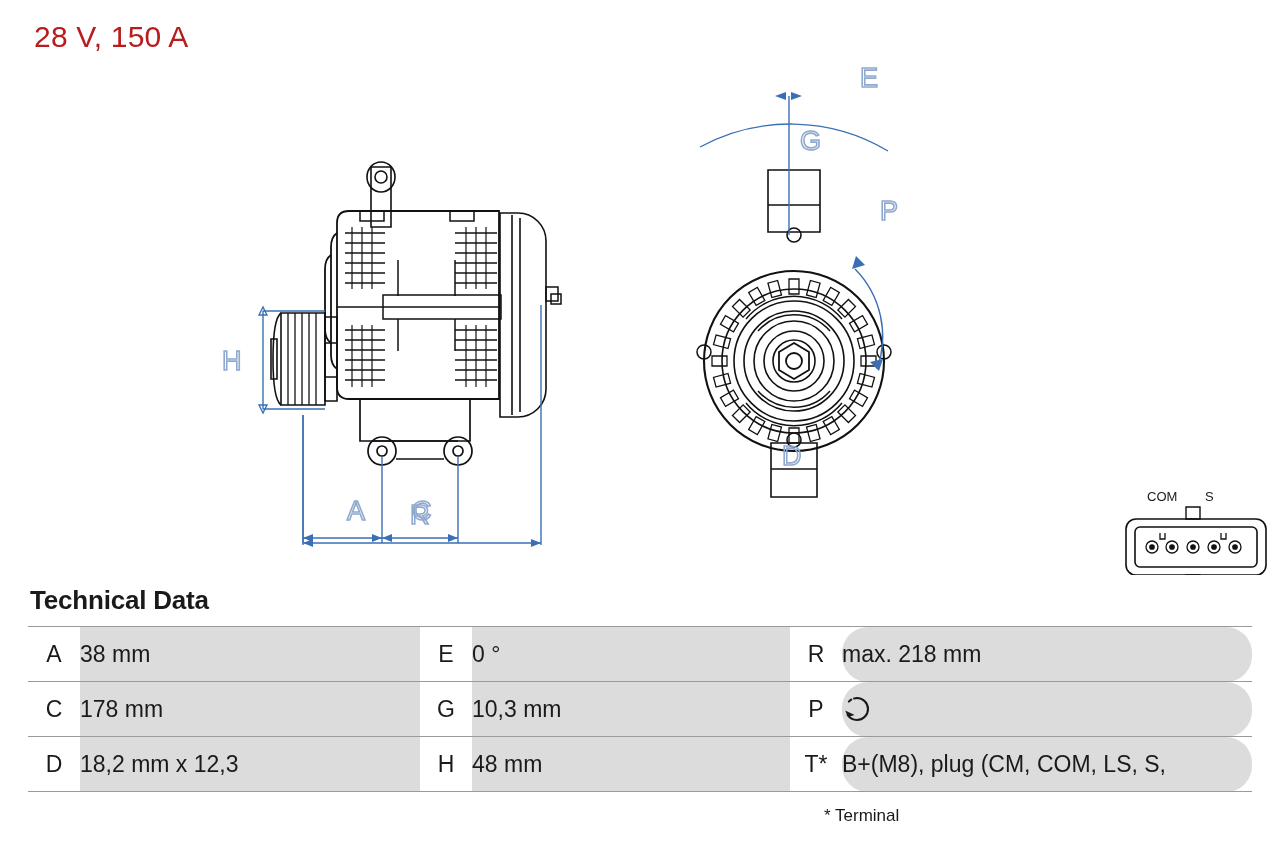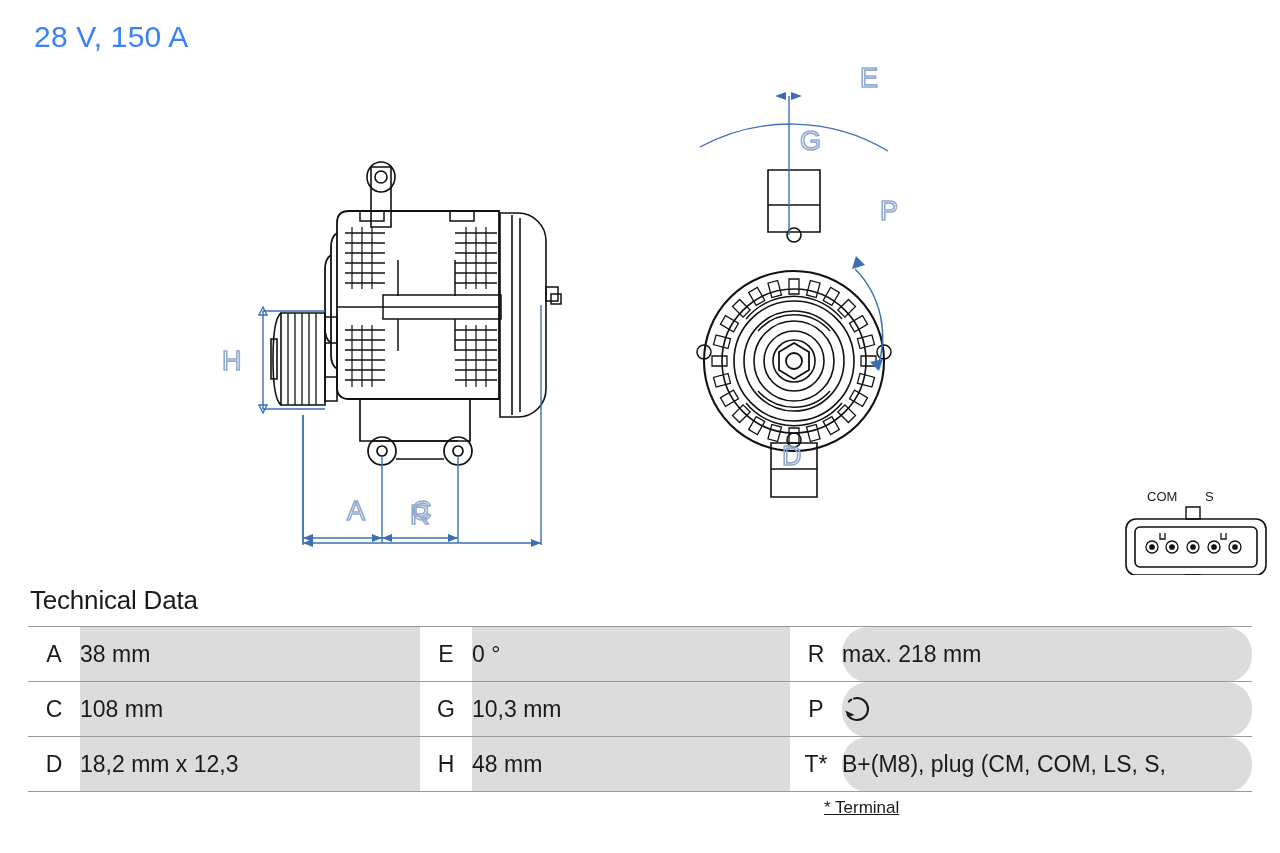--- a/index.html
+++ b/index.html
@@ -18,42 +18,42 @@
   }
 
   
   #title {
     position: absolute;
     left: 34px;
     top: 20px;
     font-size: 30px;
     font-weight: 400;
     letter-spacing: 0.2px;
-    color: #3b82f6;
+    color: #b91c1c;
     white-space: nowrap;
   }
 
   
   #drawings {
     position: absolute;
     left: 0; top: 55px;
     width: 1280px; height: 520px;
   }
   #drawings svg { display: block; }
 
   
   #tech-section {
     position: absolute;
     left: 28px;
     top: 585px;
     width: 1224px;
   }
   #tech-title {
     font-size: 26px;
-    font-weight: normal;
+    font-weight: bold;
     letter-spacing: -0.2px;
     color: #1a1a1a;
     margin: 0 0 10px 2px;
   }
   table.tdata {
     width: 1224px;
     border-collapse: collapse;
     table-layout: fixed;
   }
   table.tdata tr { height: 55px; }
@@ -80,25 +80,24 @@
   td.v.last { padding-right: 4px; border-radius: 26px; }
   col.c-k { width: 52px; }
   col.c-v1 { width: 340px; }
   col.c-v2 { width: 318px; }
   col.c-v3 { width: 410px; }
 
   
   .rot-icon { display: inline-block; width: 30px; height: 30px; vertical-align: middle; }
 
   #footnote {
-    margin-top: 6px;
+    margin-top: 14px;
     margin-left: 796px;
     font-size: 17px;
     color: #1a1a1a;
-    text-decoration: underline;
   }
 
   
   .dimline { stroke: #3a6fb5; stroke-width: 1.4; fill: none; }
   .dimlabel {
     fill: none;
     stroke: #8fa9cf;
     stroke-width: 1.6;
     font-family: "Liberation Sans", sans-serif;
     font-size: 27px;
@@ -481,21 +480,21 @@
         <tr>
           <td class="k">A</td>
           <td class="v">38 mm</td>
           <td class="k">E</td>
           <td class="v">0 °</td>
           <td class="k">R</td>
           <td class="v last">max. 218 mm</td>
         </tr>
         <tr>
           <td class="k">C</td>
-          <td class="v">108 mm</td>
+          <td class="v">178 mm</td>
           <td class="k">G</td>
           <td class="v">10,3 mm</td>
           <td class="k">P</td>
           <td class="v last">
             <span class="rot-icon">
               <svg width="30" height="30" viewBox="0 0 30 30" xmlns="http://www.w3.org/2000/svg">
                 <path d="M15 4 a11 11 0 0 1 0 22 a11 11 0 0 1 -9.4 -5.2" fill="none" stroke="#1a1a1a" stroke-width="2.1" stroke-linecap="round"></path>
                 <path d="M15 4 a11 11 0 0 0 -9.6 5.6" fill="none" stroke="#1a1a1a" stroke-width="2.1" stroke-linecap="round" stroke-dasharray="3 3"></path>
                 <path d="M3.2 16.5 l9.4 4.6 l-6.6 1.9 z" fill="#1a1a1a"></path>
               </svg>

